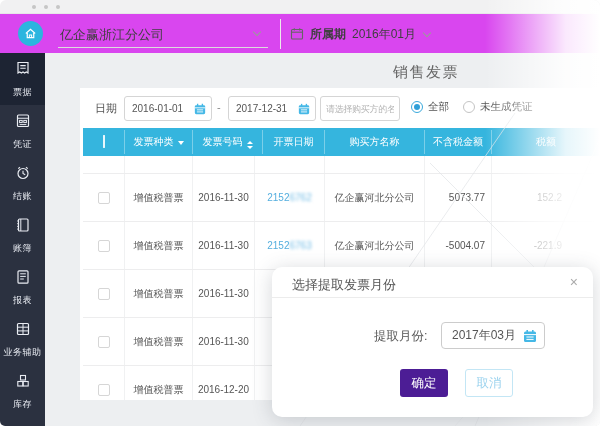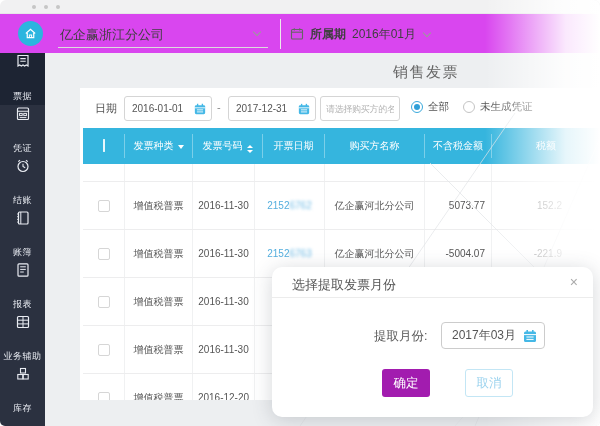--- a/index.html
+++ b/index.html
@@ -26,21 +26,21 @@
   .hdr-vdiv { position:absolute; left:280px; top:5px; height:30px; width:1px; background:#ebebeb; }
   .period { position:absolute; left:290px; top:10px; height:20px; display:flex; align-items:center;
             gap:6px; cursor:pointer; }
   .period .plabel { font-size:12px; color:#3f3f3f; font-weight:bold; }
   .period .pvalue { font-size:12px; color:#3f3f3f; }
   .period .chev { margin-left:2px; margin-top:-3px; }
 
   
   .sidebar { position:absolute; left:0; top:53px; width:45px; height:373px; background:#2b3140; }
   .side-item { width:45px; height:52px; display:flex; flex-direction:column; align-items:center;
-               justify-content:flex-start; gap:19px; cursor:pointer; }
+               justify-content:center; gap:8px; cursor:pointer; }
   .side-item.active { background:#1d2433; }
   .side-item .lbl { font-size:9px; color:#e9ecf2; letter-spacing:0.5px; white-space:nowrap; }
   .side-item svg { display:block; }
 
   
   .main { position:absolute; left:45px; top:53px; width:555px; height:373px; background:#edeff1; }
   .page-title { position:absolute; left:348px; top:10px; font-size:15px; color:#666; letter-spacing:1.5px; }
 
   .panel { position:absolute; left:35px; top:35px; width:520px; height:312px; background:#fff; overflow:hidden; }
 
@@ -61,21 +61,21 @@
   .radio-group { position:absolute; left:331px; top:12px; display:flex; align-items:center; gap:14px; }
   .radio-item { display:flex; align-items:center; gap:5px; cursor:pointer; }
   .radio-item .rlbl { font-size:10.5px; color:#555; white-space:nowrap; }
   .rcircle { width:12px; height:12px; border-radius:50%; border:1px solid #c4c4c4; background:#fff;
              display:flex; align-items:center; justify-content:center; }
   .rcircle.sel { border-color:#3aa9dc; }
   .rcircle.sel::after { content:""; width:6px; height:6px; border-radius:50%; background:#2f9fd8; }
 
   
   .table { position:absolute; left:3px; top:40px; width:517px; }
-  .t-header { display:flex; height:36px; background:#35b5de; align-items:center; }
+  .t-header { display:flex; height:28px; background:#35b5de; align-items:center; }
   .t-header .th { font-size:10px; color:#fff; text-align:center; height:24px; line-height:24px;
                   border-right:1px solid rgba(255,255,255,0.35); white-space:nowrap; overflow:hidden; }
   .t-row { display:flex; height:48px; border-bottom:1px solid #ededee; align-items:center; }
   .t-row.partial { height:18px; }
   .t-row .td { font-size:10px; color:#555; text-align:center; height:100%; display:flex;
                align-items:center; justify-content:center; border-right:1px solid #f0f1f2;
                white-space:nowrap; overflow:hidden; }
   .c0 { width:42px; } .c1 { width:68px; } .c2 { width:62px; } .c3 { width:70px; }
   .c4 { width:100px; } .c5 { width:67px; } .c6 { flex:1; border-right:0 !important; }
   .td.num { justify-content:flex-end; padding-right:6px; }
@@ -106,21 +106,21 @@
   .m-fieldrow { position:absolute; left:0; top:55px; width:321px; height:27px;margin-left:44px; }
   .m-flabel { position:absolute; left:58px; top:6px; font-size:12.5px; color:#555; }
   .m-input { position:absolute; left:125px; top:0; width:104px; height:27px; border:1px solid #ccc;
              border-radius:4px; display:flex; align-items:center; cursor:pointer; background:#fff; }
   .m-input .val { flex:1; font-size:12px; color:#555; padding-left:10px; }
   .m-input .cal { margin-right:7px; }
   .m-buttons { position:absolute; left:0; top:102px; width:321px; height:28px; }
   .btn { position:absolute; top:0; width:48px; height:28px; border-radius:3px; font-size:12.5px;
          display:flex; align-items:center; justify-content:center; cursor:pointer;
          font-family:"Liberation Sans", sans-serif; }
-  .btn-confirm { left:110px; background:#a21caf; color:#fff; }
+  .btn-confirm { left:128px; background:#4c1d95; color:#fff; }
   .btn-cancel { left:165px; background:#fff; border:1px solid #c3e6f5; color:#9ad2ee;margin-left:28px; }
 </style>
 </head>
 <body>
 
 <div class="app">
 
   <div class="titlebar">
     <span class="tb-dot" style="left:32px"></span>
     <span class="tb-dot" style="left:44px"></span>

